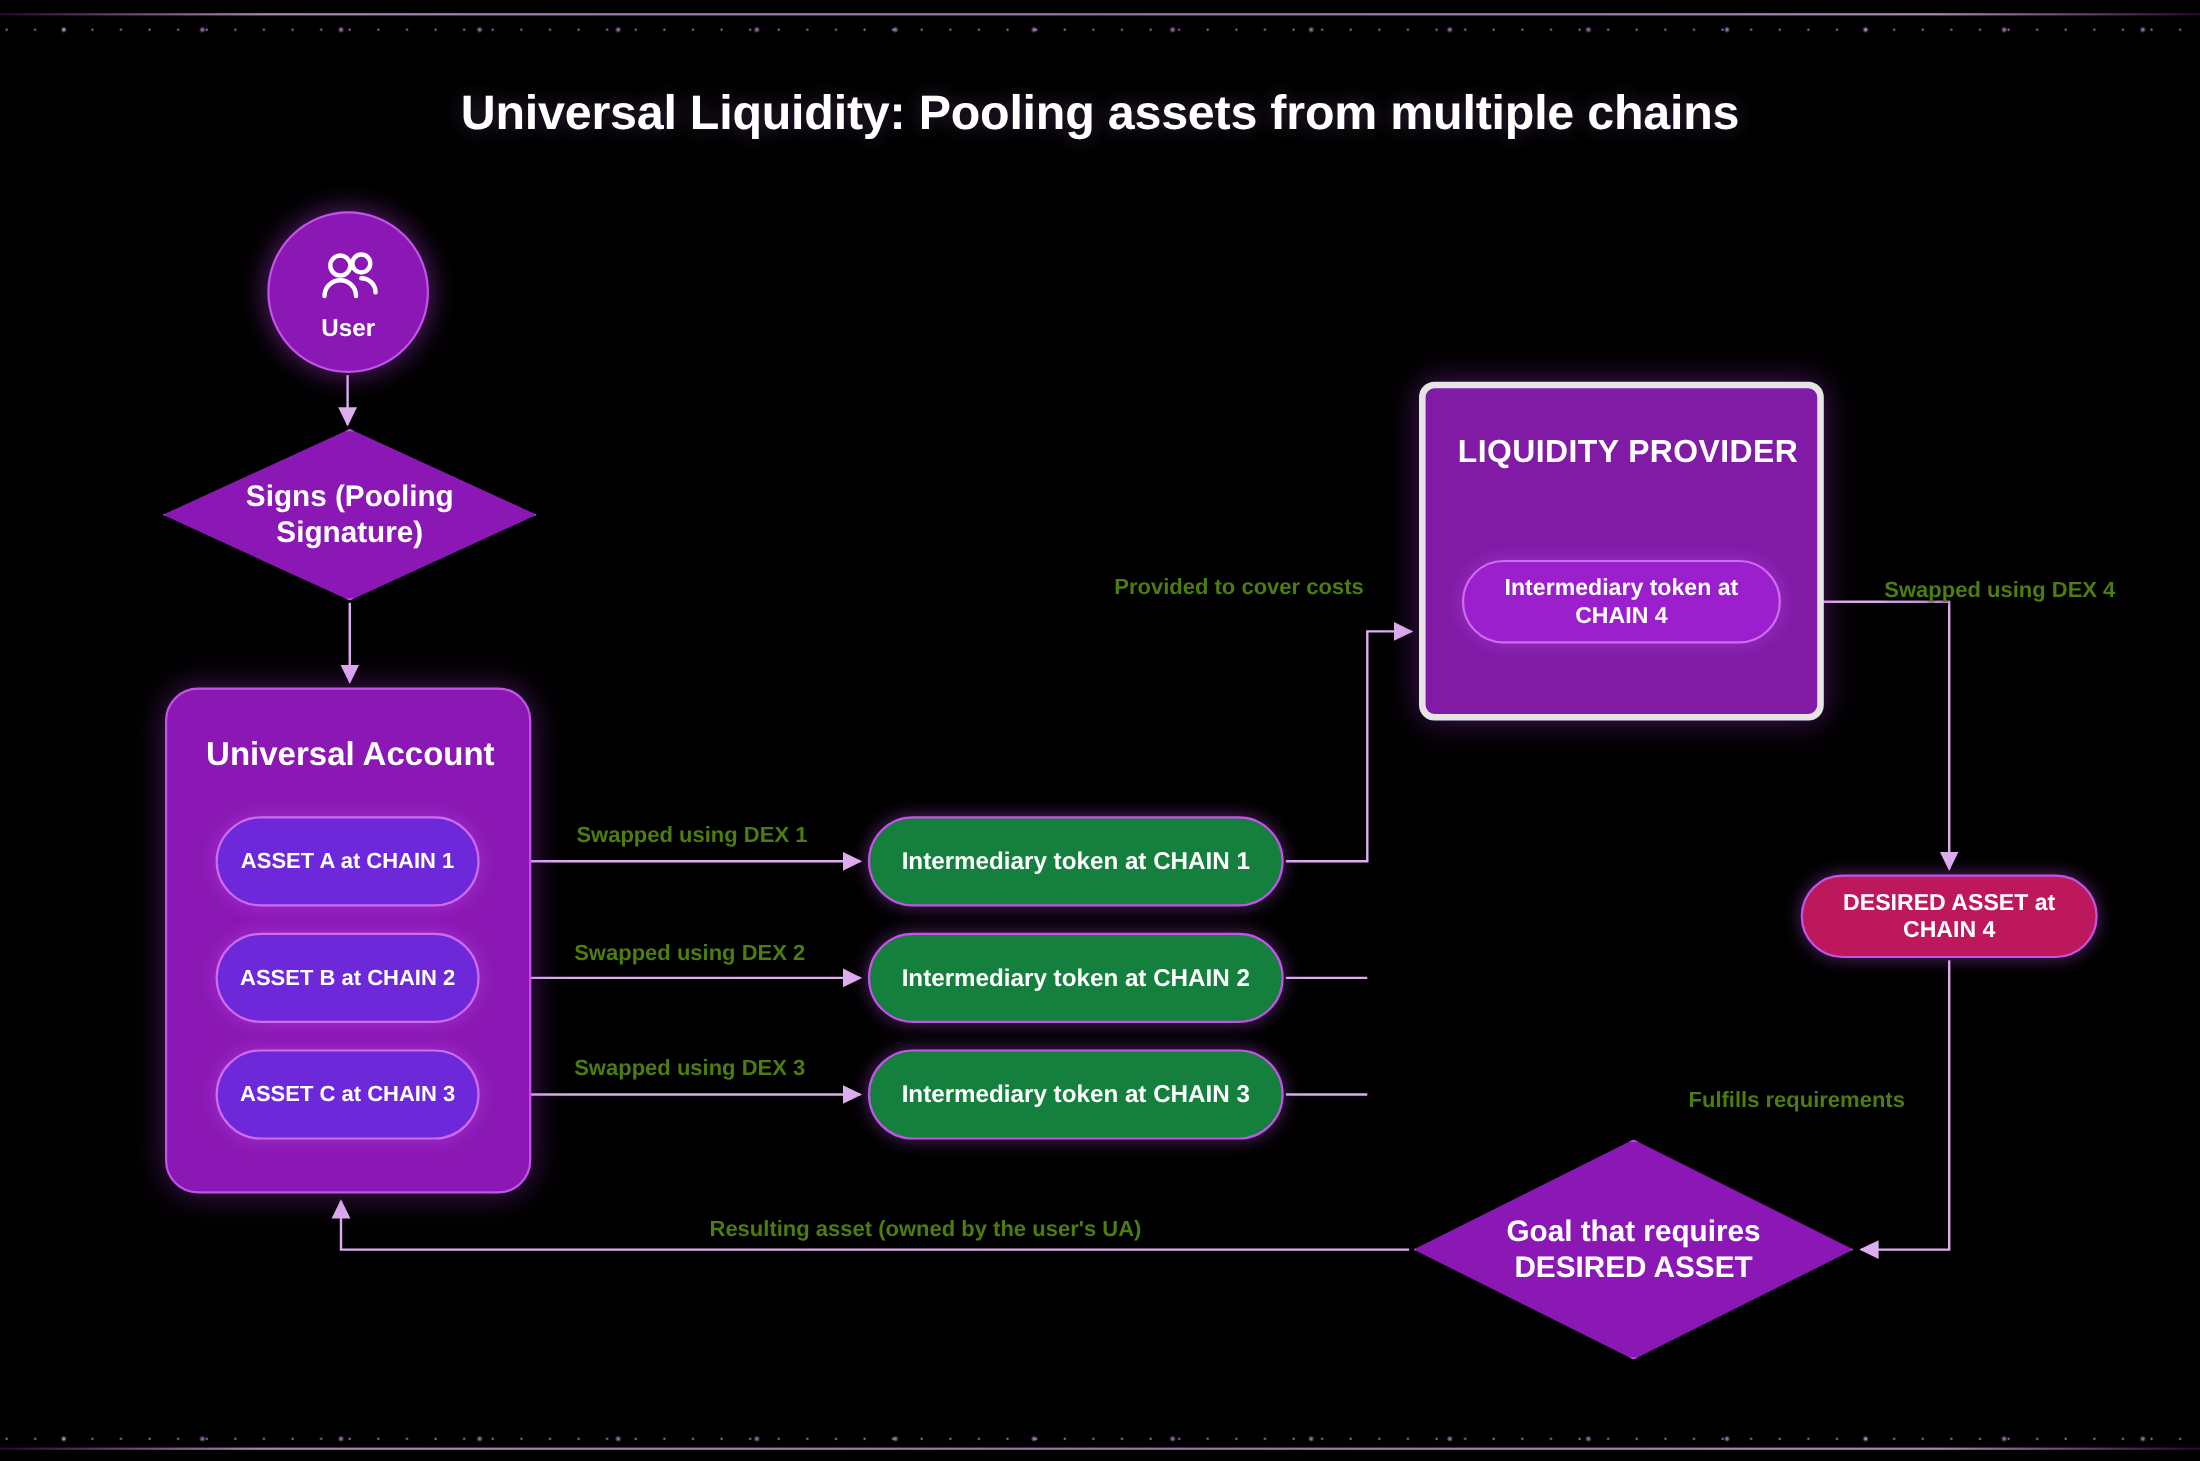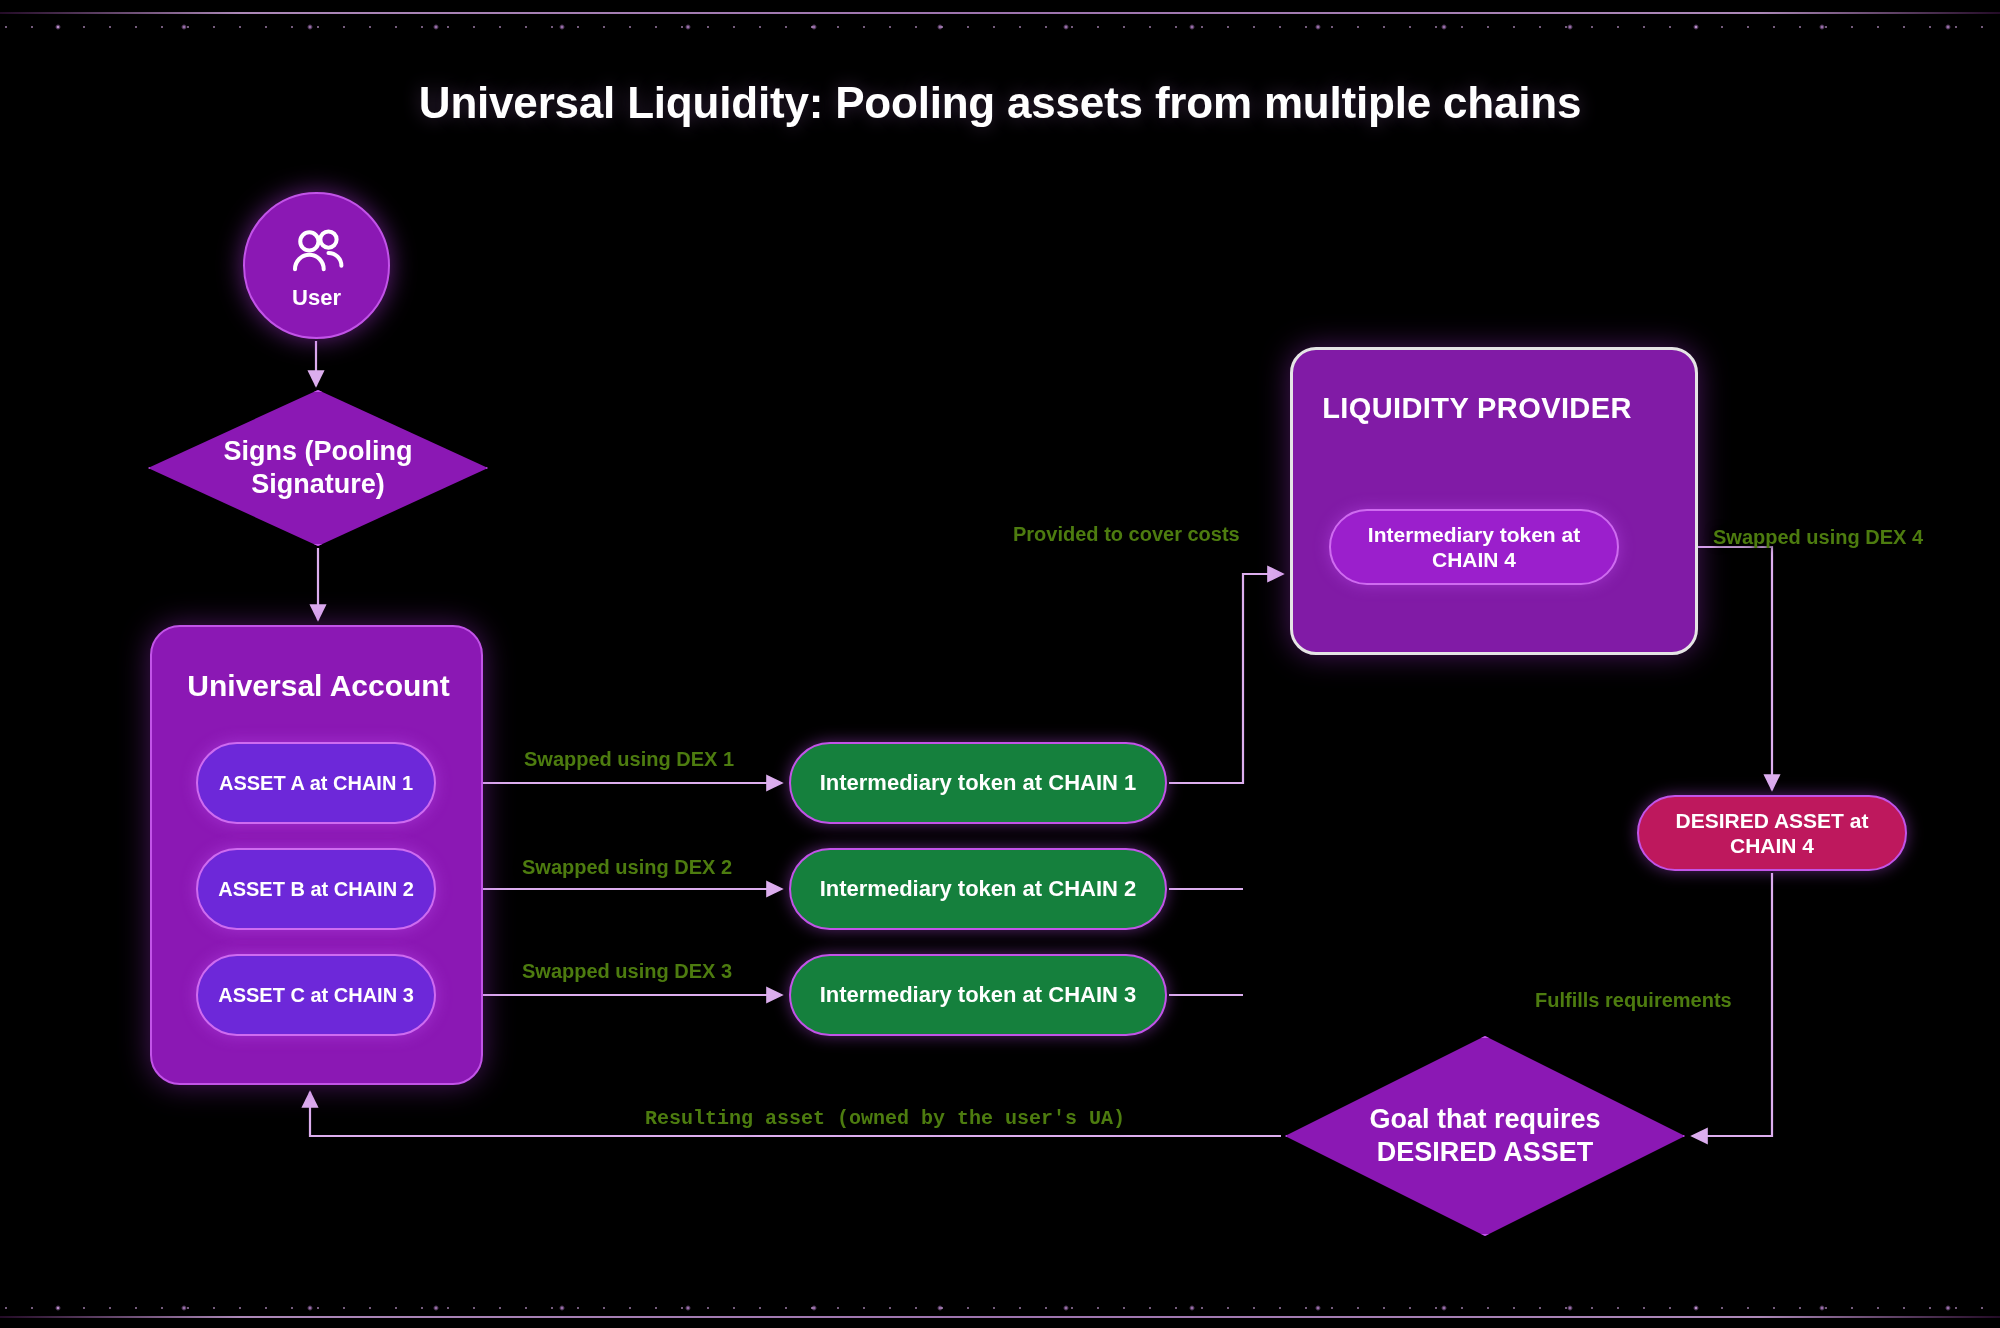--- a/index.html
+++ b/index.html
@@ -56,22 +56,22 @@
   #goal-diamond .txt{font-size:27px;}
 
   
   #ua-box{left:150px;top:625px;width:333px;height:460px;border-radius:30px;
      background:#8B18B4;border:2px solid #c254e8;
      box-shadow:0 0 30px rgba(175,55,225,.40);display:block;}
   #ua-title{position:absolute;left:0;top:42px;width:333px;text-align:center;
      color:#fff;font-size:30px;font-weight:700;}
 
   
-  #lp-box{left:1290px;top:347px;width:408px;height:308px;border-radius:26px;
-     background:#811BA6;border:3px solid #e5e5e5;
+  #lp-box{left:1290px;top:347px;width:368px;height:308px;border-radius:14px;
+     background:#811BA6;border:6px solid #e5e5e5;
      box-shadow:0 0 30px rgba(175,55,225,.40);display:block;}
   #lp-title{position:absolute;left:0;top:42px;width:368px;text-align:center;
      color:#fff;font-size:29px;font-weight:700;letter-spacing:.4px;}
 
   
   .pill{border-radius:999px;background:#6d28d9;border:2px solid #cf6bf0;
      box-shadow:0 0 16px rgba(190,80,240,.45);font-weight:700;line-height:1.2;}
   .pill.asset{left:196px;width:240px;height:82px;font-size:20px;}
   #asset-a{top:742px;}
   #asset-b{top:848px;}
@@ -179,15 +179,15 @@
       <span><span>Goal that requires</span><br><span>DESIRED ASSET</span></span>
     </div>
   </div>
 
   <div class="elabel" style="left:524px;top:748px;">Swapped using DEX 1</div>
   <div class="elabel" style="left:522px;top:856px;">Swapped using DEX 2</div>
   <div class="elabel" style="left:522px;top:960px;">Swapped using DEX 3</div>
   <div class="elabel" style="left:1013px;top:523px;">Provided to cover costs</div>
   <div class="elabel" style="left:1713px;top:526px;">Swapped using DEX 4</div>
   <div class="elabel" style="left:1535px;top:989px;">Fulfills requirements</div>
-  <div class="elabel" style="left:645px;top:1107px;font-family:Liberation Mono, monospace;">Resulting asset (owned by the user's UA)</div>
+  <div class="elabel" style="left:645px;top:1107px;">Resulting asset (owned by the user's UA)</div>
 
 </div>
 
 </body></html>

